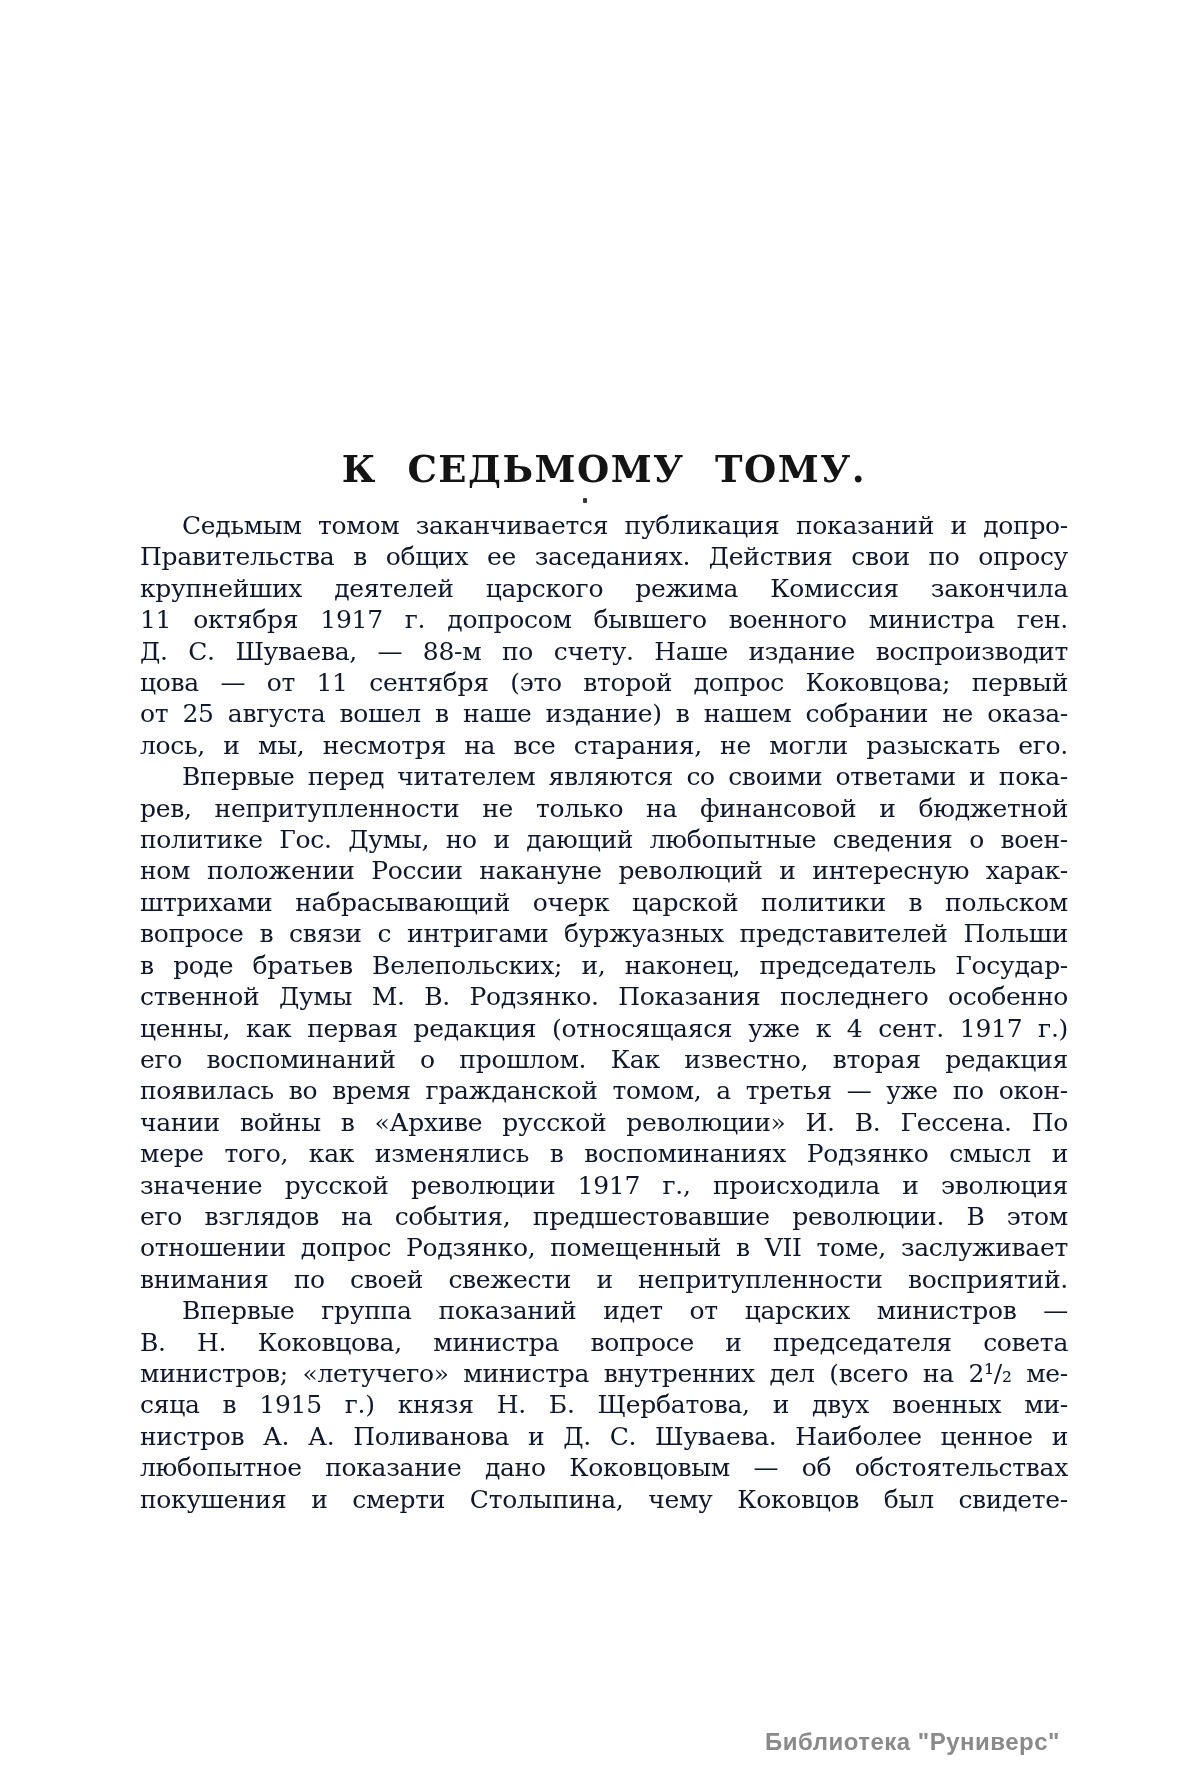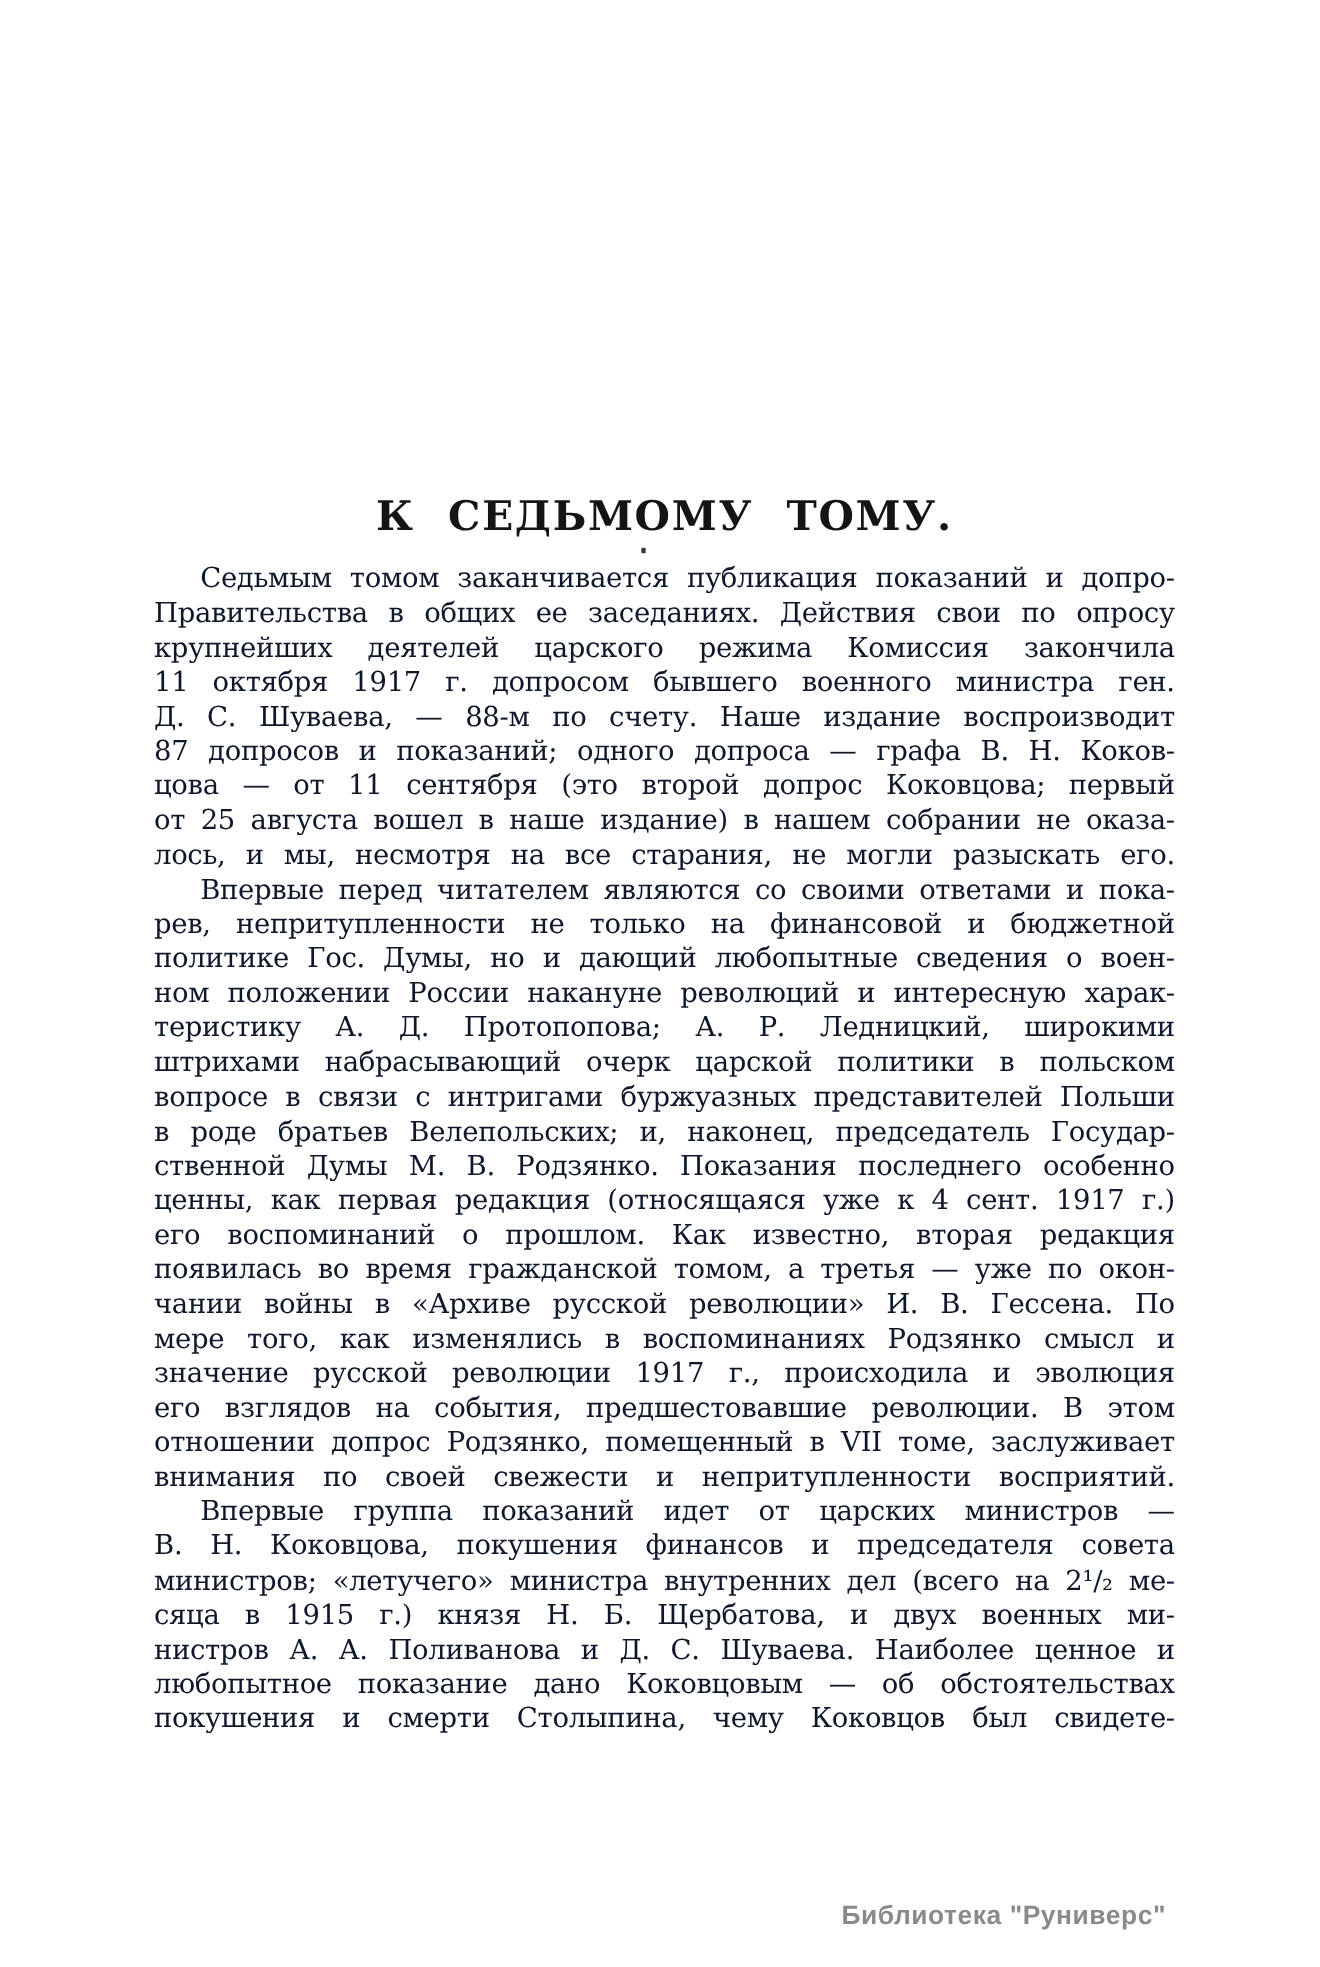--- a/index.html
+++ b/index.html
@@ -74,48 +74,46 @@
 
   <div class="text-block">
     <h1 class="page-title">К СЕДЬМОМУ ТОМУ.</h1>
     <div>
         <div class="para">
           <div class="line indent">Седьмым томом заканчивается публикация показаний и допро-</div>
           <div class="line">Правительства в общих ее заседаниях. Действия свои по опросу</div>
           <div class="line">крупнейших деятелей царского режима Комиссия закончила</div>
           <div class="line">11 октября 1917 г. допросом бывшего военного министра ген.</div>
           <div class="line">Д. С. Шуваева, — 88-м по счету. Наше издание воспроизводит</div>
-          <div class="line">87 допросов и показаний; одного допроса — графа В. Н. Коков-</div>
           <div class="line">цова — от 11 сентября (это второй допрос Коковцова; первый</div>
           <div class="line">от 25 августа вошел в наше издание) в нашем собрании не оказа-</div>
           <div class="line">лось, и мы, несмотря на все старания, не могли разыскать его.</div>
         </div>
         <div class="para">
           <div class="line indent">Впервые перед читателем являются со своими ответами и пока-</div>
           <div class="line">рев, непритупленности не только на финансовой и бюджетной</div>
           <div class="line">политике Гос. Думы, но и дающий любопытные сведения о воен-</div>
           <div class="line">ном положении России накануне революций и интересную харак-</div>
-          <div class="line">теристику А. Д. Протопопова; А. Р. Ледницкий, широкими</div>
           <div class="line">штрихами набрасывающий очерк царской политики в польском</div>
           <div class="line">вопросе в связи с интригами буржуазных представителей Польши</div>
           <div class="line">в роде братьев Велепольских; и, наконец, председатель Государ-</div>
           <div class="line">ственной Думы М. В. Родзянко. Показания последнего особенно</div>
           <div class="line">ценны, как первая редакция (относящаяся уже к 4 сент. 1917 г.)</div>
           <div class="line">его воспоминаний о прошлом. Как известно, вторая редакция</div>
           <div class="line">появилась во время гражданской томом, а третья — уже по окон-</div>
           <div class="line">чании войны в «Архиве русской революции» И. В. Гессена. По</div>
           <div class="line">мере того, как изменялись в воспоминаниях Родзянко смысл и</div>
           <div class="line">значение русской революции 1917 г., происходила и эволюция</div>
           <div class="line">его взглядов на события, предшестовавшие революции. В этом</div>
           <div class="line">отношении допрос Родзянко, помещенный в VII томе, заслуживает</div>
           <div class="line">внимания по своей свежести и непритупленности восприятий.</div>
         </div>
         <div class="para">
           <div class="line indent">Впервые группа показаний идет от царских министров —</div>
-          <div class="line">В. Н. Коковцова, покушения финансов и председателя совета</div>
+          <div class="line">В. Н. Коковцова, министра вопросе и председателя совета</div>
           <div class="line">министров; «летучего» министра внутренних дел (всего на 2¹/₂ ме-</div>
           <div class="line">сяца в 1915 г.) князя Н. Б. Щербатова, и двух военных ми-</div>
           <div class="line">нистров А. А. Поливанова и Д. С. Шуваева. Наиболее ценное и</div>
           <div class="line">любопытное показание дано Коковцовым — об обстоятельствах</div>
           <div class="line">покушения и смерти Столыпина, чему Коковцов был свидете-</div>
         </div>
       </div>
   </div>
 
   <div class="ink-dot"></div>

